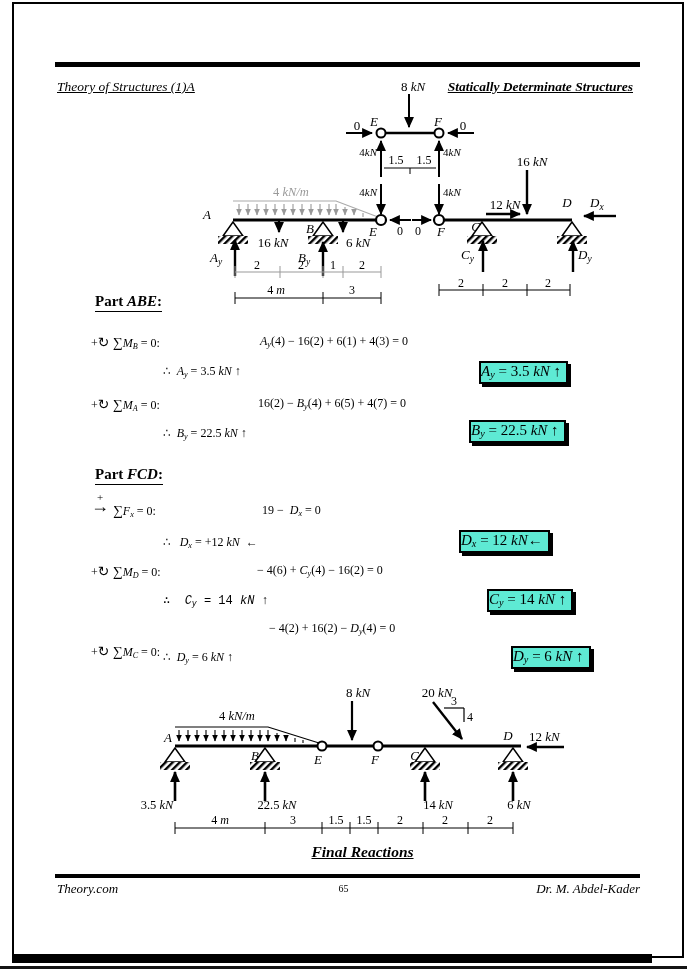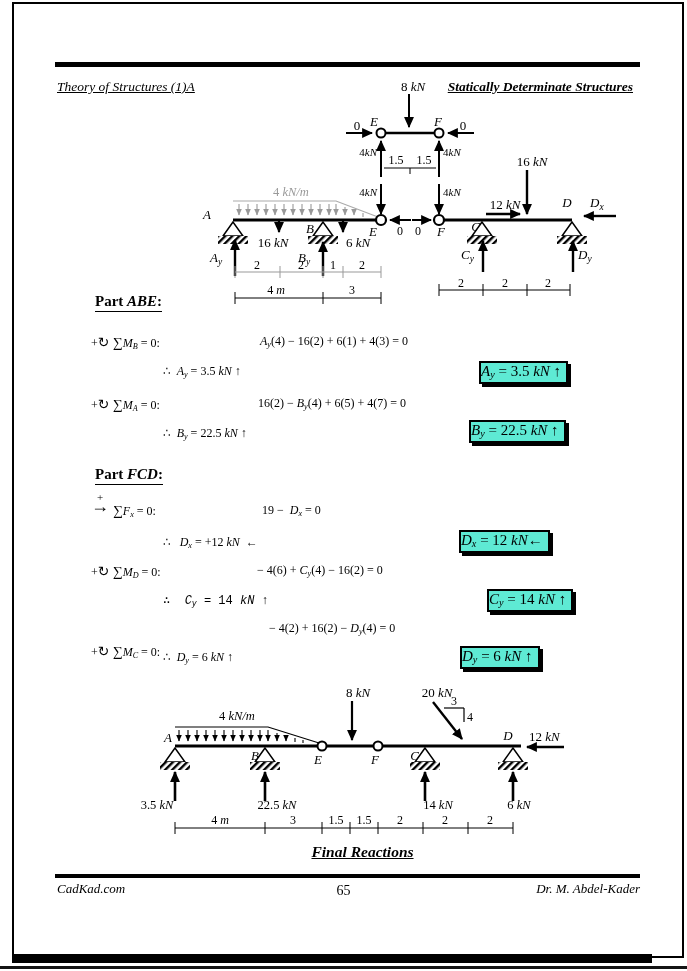--- a/index.html
+++ b/index.html
@@ -16,21 +16,21 @@
   .it{font-style:italic;}
   .b{font-weight:bold;}
   .sub{font-size:68%;font-style:italic;vertical-align:-22%;}
   .big{font-size:115%;}
   .ansbox{border:2.5px solid #000;box-shadow:3px 3px 0 #000;background:#5eead4;padding:0 5px 2px 0;font-size:15px;white-space:pre;}
   .vplus{display:inline-flex;flex-direction:column;align-items:center;line-height:.6;}
   .vplus .p{font-size:11px;}
   .vplus .a{font-size:18px;}
   .caption{font-size:15.5px;font-weight:bold;font-style:italic;text-decoration:underline;text-align:center;white-space:pre;}
   .ftr{font-style:italic;font-size:13px;white-space:pre;}
-  .pagenum{font-size:14px;text-align:center;}
+  .pagenum{font-size:10px;text-align:center;}
   svg text{font-family:"Liberation Serif",serif;fill:#000;}
   .svgit{font-style:italic;}
   .svgsub{font-size:9.5px;font-style:italic;}
   .t13{font-size:13px;} .t12{font-size:12px;} .t11{font-size:11px;} .t125{font-size:12.5px;}
   .gray{fill:#999;}
 </style>
 </head>
 <body>
 
 <div class="frame"></div>
@@ -201,21 +201,21 @@
 <div class="abs eq" style="left:262px;top:503px;"><span>19 −  </span><span class="it">D</span><span class="sub">x</span><span> = 0</span></div>
 <div class="abs eq" style="left:163px;top:535px;"><span>∴   </span><span class="it">D</span><span class="sub">x</span><span> = +12 </span><span class="it">kN</span><span>  ←</span></div>
 <div class="abs ansbox" style="left:459px;top:530px;"><span class="it">D</span><span class="sub">x</span><span> = 12 </span><span class="it">kN</span><span>←</span></div>
 <div class="abs eq" style="left:91px;top:563px;"><span>+</span><span class="big">↻ </span><span class="big">∑</span><span class="it">M</span><span class="sub">D</span><span> = 0:</span></div>
 <div class="abs eq" style="left:257px;top:563px;"><span>− 4(6) + </span><span class="it">C</span><span class="sub">y</span><span>(4) − 16(2) = 0</span></div>
 <div class="abs eq" style="left:163px;top:593px;font-family:Liberation Mono, monospace;"><span>∴  </span><span class="it">C</span><span class="sub">y</span><span> = 14 </span><span class="it">kN </span><span>↑</span></div>
 <div class="abs ansbox" style="left:487px;top:589px;"><span class="it">C</span><span class="sub">y</span><span> = 14 </span><span class="it">kN </span><span>↑</span></div>
 <div class="abs eq" style="left:91px;top:615px;margin-top:28px;"><span>+</span><span class="big">↻ </span><span class="big">∑</span><span class="it">M</span><span class="sub">C</span><span> = 0:</span></div>
 <div class="abs eq" style="left:257px;top:621px;margin-left:12px;"><span>− 4(2) + 16(2) − </span><span class="it">D</span><span class="sub">y</span><span>(4) = 0</span></div>
 <div class="abs eq" style="left:163px;top:650px;"><span>∴  </span><span class="it">D</span><span class="sub">y</span><span> = 6 </span><span class="it">kN </span><span>↑</span></div>
-<div class="abs ansbox" style="left:460px;top:646px;"><span class="it">D</span><span class="sub">y</span><span> = 6 </span><span class="it">kN </span><span>↑</span></div>
+<div class="abs ansbox" style="left:511px;top:646px;"><span class="it">D</span><span class="sub">y</span><span> = 6 </span><span class="it">kN </span><span>↑</span></div>
 
 <svg class="abs" style="left:130px;top:678px;" width="450" height="160" viewBox="130 678 450 160">
   <defs>
     <marker id="m2" viewBox="0 0 10 9" refX="9" refY="4.5" markerWidth="11" markerHeight="10" orient="auto" markerUnits="userSpaceOnUse">
         <path d="M0,0L10,4.5L0,9Z" fill="#000"></path>
       </marker>
     <marker id="m2s" viewBox="0 0 7 6" refX="6.5" refY="3" markerWidth="7" markerHeight="6" orient="auto" markerUnits="userSpaceOnUse">
         <path d="M0,0L7,3L0,6Z" fill="#000"></path>
       </marker>
     <pattern id="hp2" width="5" height="8" patternUnits="userSpaceOnUse" patternTransform="rotate(45)">
@@ -303,15 +303,15 @@
     <text class="t12" text-anchor="middle" x="364" y="824">1.5</text>
     <text class="t12" text-anchor="middle" x="400" y="824">2</text>
     <text class="t12" text-anchor="middle" x="445" y="824">2</text>
     <text class="t12" text-anchor="middle" x="490" y="824">2</text>
   </g>
 </svg>
 
 <div class="abs caption" style="left:275px;top:843px;width:175px;">Final Reactions</div>
 
 <div class="abs rule" style="left:55px;top:874px;width:585px;height:3.5px;"></div>
-<div class="abs ftr" style="left:57px;top:881px;">CadKad.com</div>
+<div class="abs ftr" style="left:57px;top:881px;">Theory.com</div>
 <div class="abs pagenum" style="left:0;right:0;top:883px;">65</div>
 <div class="abs ftr" style="right:47px;top:881px;">Dr. M. Abdel-Kader</div>
 
 </body></html>

